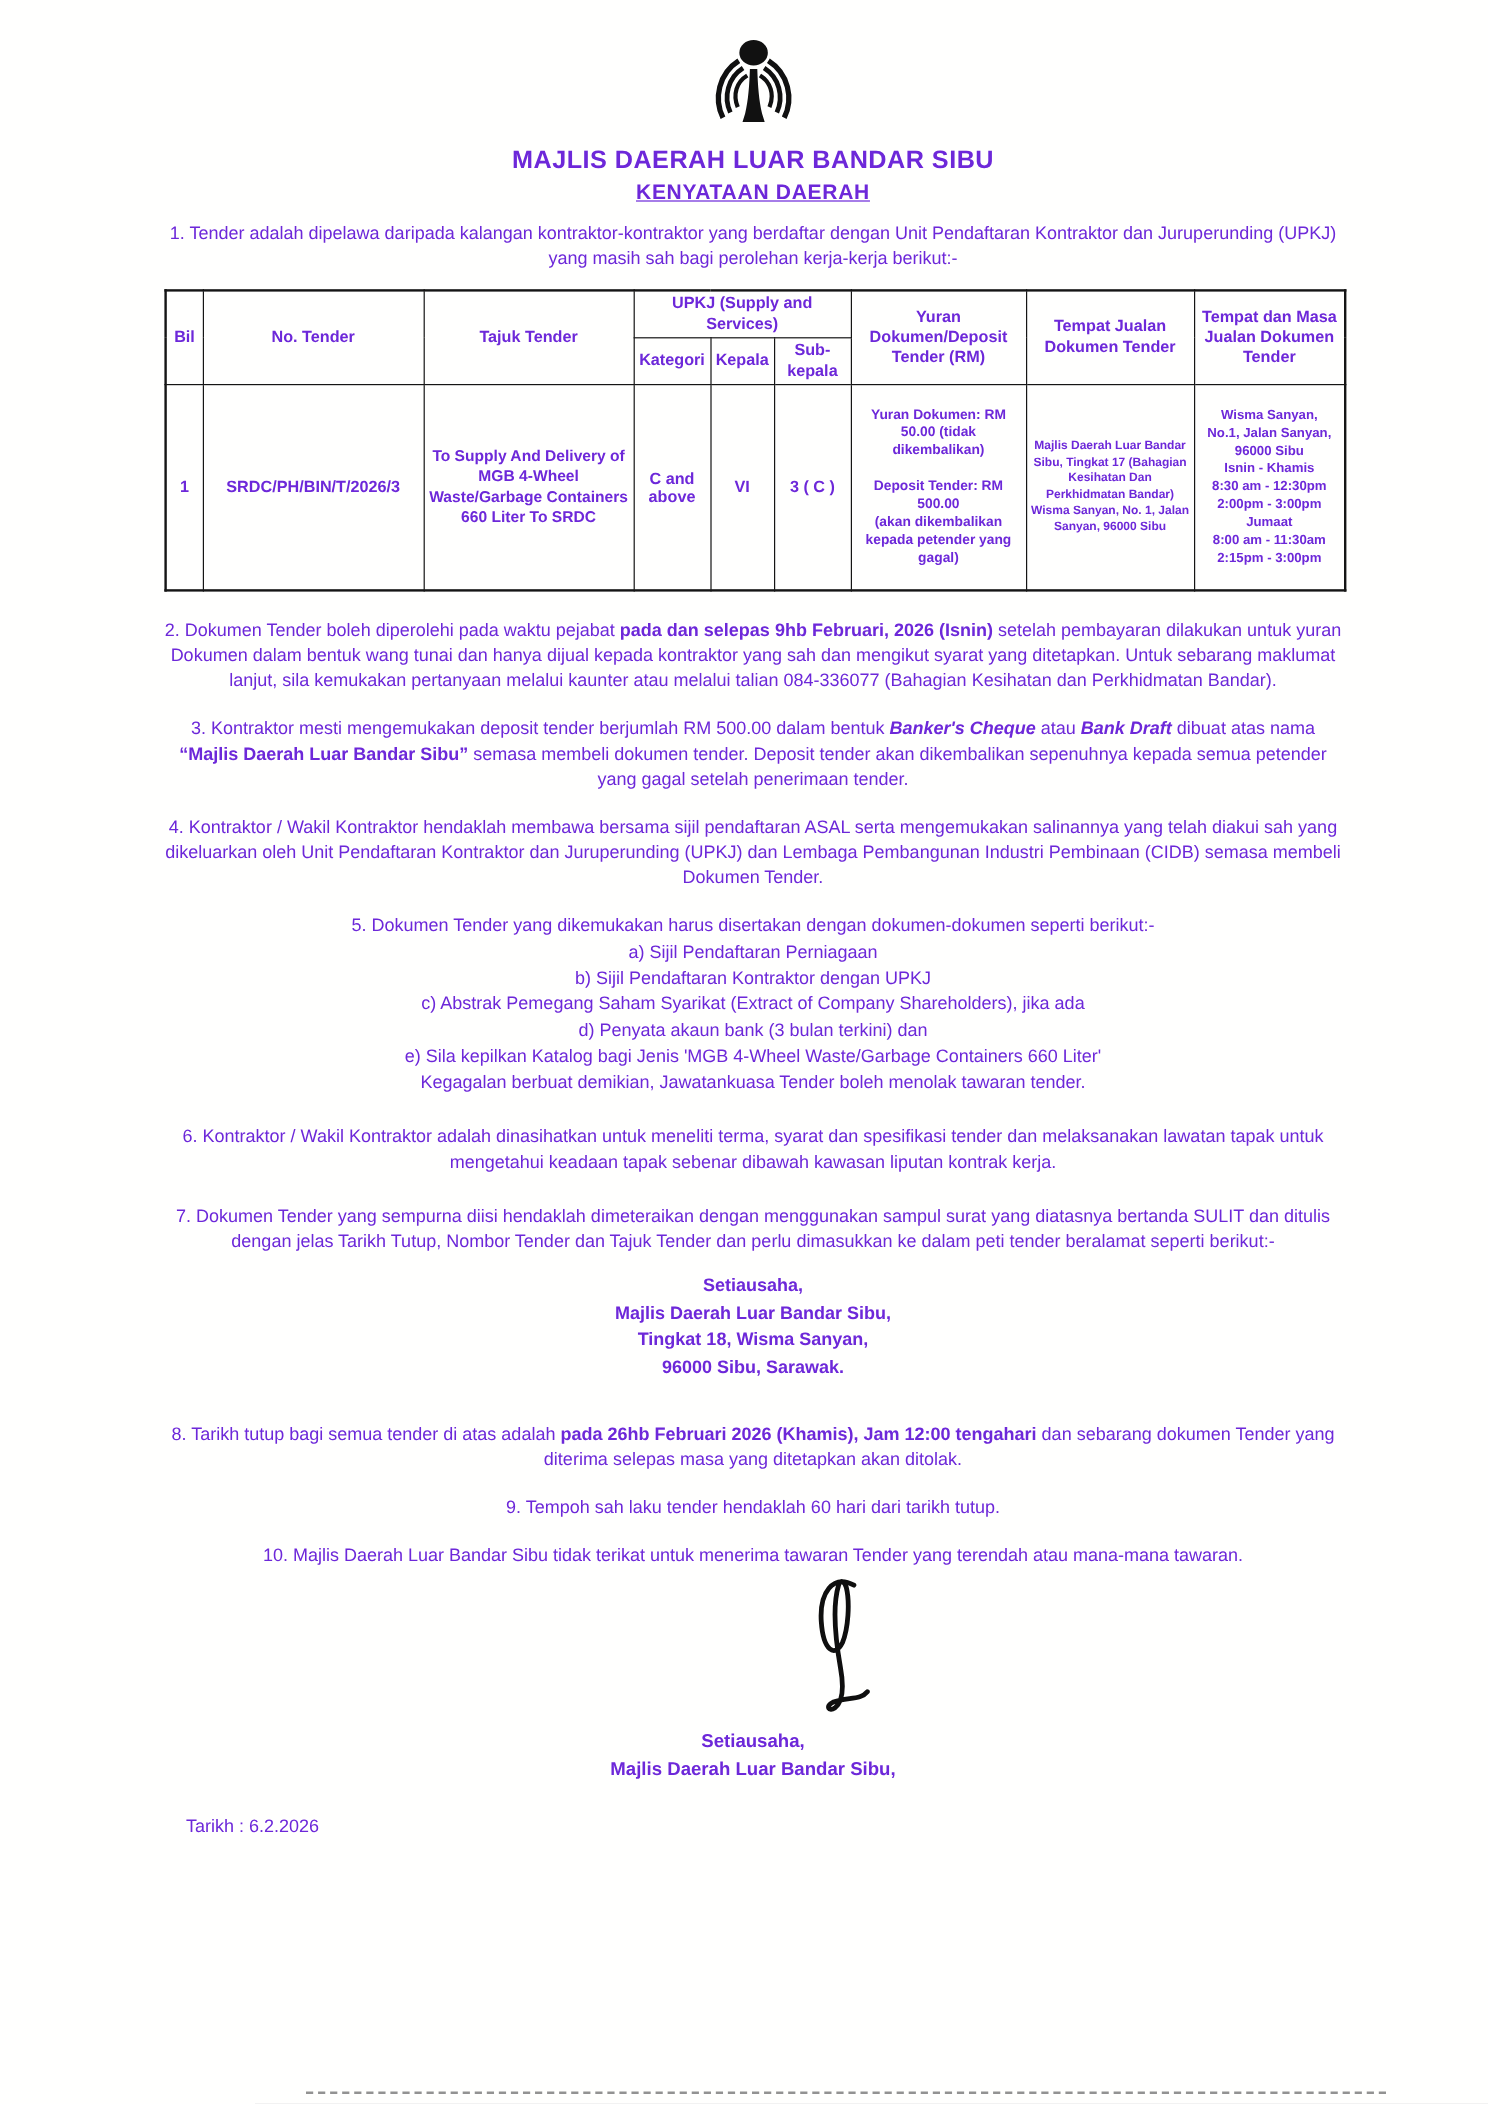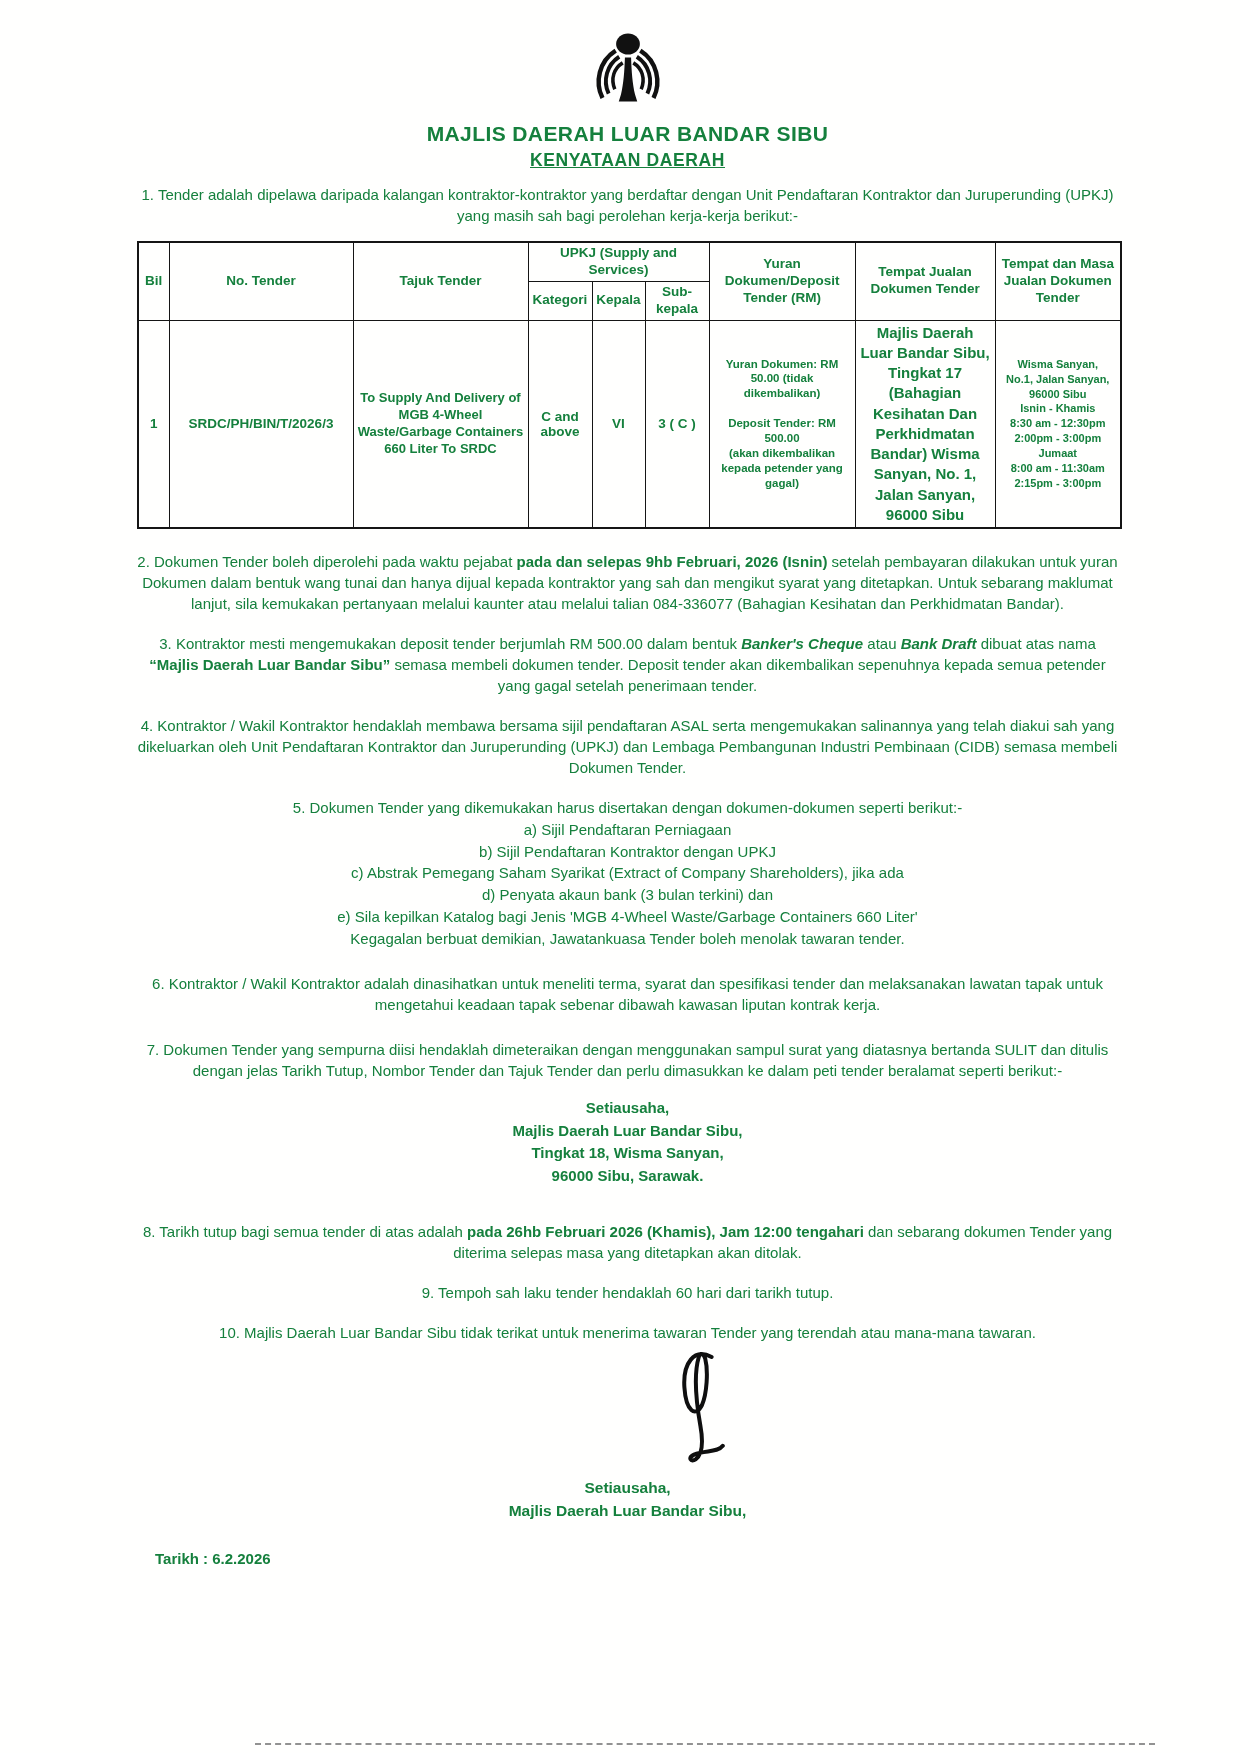--- a/index.html
+++ b/index.html
@@ -3,21 +3,21 @@
 <meta charset="utf-8">
 <style>
   * { margin:0; padding:0; box-sizing:border-box; }
   html,body { background:#e8e8e8; }
   .page {
     position:relative;
     width:1240px; height:1753px;
     margin:0 auto;
     background:#fffffe;
     font-family:"Liberation Sans", sans-serif;
-    color:#15803d;
+    color:#6d28d9;
     overflow:hidden;
   }
   .content { padding:26px 122px 0 137px; }
 
   .doc-header { text-align:center; }
   .logo { display:block; margin:0 auto; width:88px; height:94px; }
   .org-name { font-size:21px; font-weight:bold; letter-spacing:0.4px; margin-top:2px; }
   .doc-title { font-size:17.5px; font-weight:bold; text-decoration:underline; letter-spacing:0.6px; margin-top:4px; }
 
   .para { font-size:15px; line-height:1.4; margin-top:19px; text-align:center; }
@@ -34,36 +34,36 @@
     border:1.4px solid #151515;
     font-weight:bold;
     text-align:center; vertical-align:middle;
     padding:2px 3px;
   }
   th.hdr { font-size:13.5px; line-height:1.25; }
   .row-cell { font-size:13.5px; }
   td.cell-tajuk { font-size:13px; line-height:1.3; }
   td.cell-kategori, td.cell-kepala, td.cell-sub { font-size:13.5px; }
   td.cell-yuran { font-size:11.5px; line-height:1.3; white-space:pre-line; }
-  td.cell-tempat { font-size:15px; line-height:1.35;margin-left:40px; }
+  td.cell-tempat { font-size:10px; line-height:1.35;margin-left:40px; }
   td.cell-masa { font-size:11px; line-height:1.35; white-space:pre-line;border-radius:28px; }
   th.pre { white-space:pre-line; }
   tr.data-row { height:172px; }
   tr.group-row { height:34px; }
   tr.sub-row { height:36px; }
 
   .list-block { font-size:15px; line-height:1.45; }
   .address-block { text-align:center; font-size:15px; font-weight:bold; line-height:1.5; margin-top:16px; }
   .para.after-address { margin-top:34px; }
 
   .signature-wrap { text-align:center; margin-top:6px; }
   .signature-svg { display:block; margin:0 auto; margin-left:510px; width:110px; height:128px; }
   .sig-line { font-size:15.5px; font-weight:bold; line-height:1.45; }
 
-  .date-line { font-size:15px; font-weight:bold; margin-top:28px; margin-left:18px; }
+  .date-line { font-size:15px; font-weight:normal; margin-top:28px; margin-left:18px; }
 
   .scan-artifact {
     position:absolute; bottom:8px; left:255px; width:900px; height:0;
     border-bottom:2px dashed #3a3a3a; opacity:0.55;
   }
 </style>
 </head>
 <body>
 
 <div class="page">

